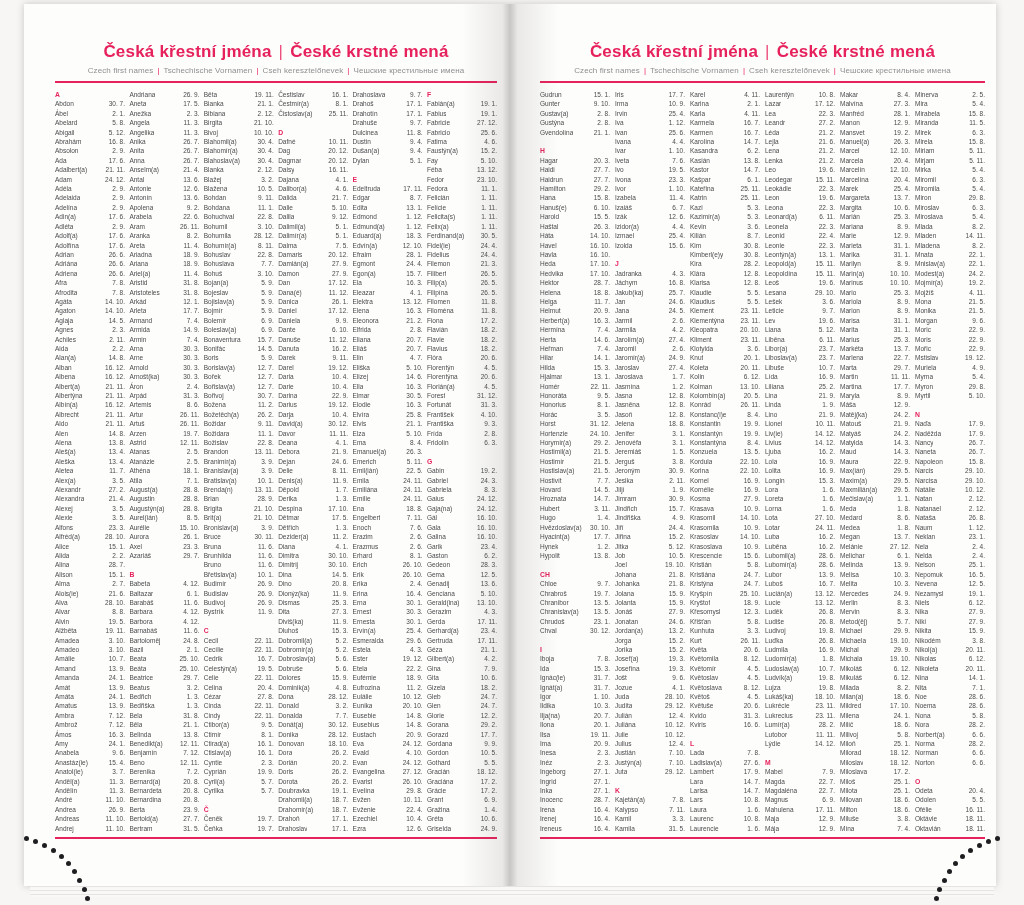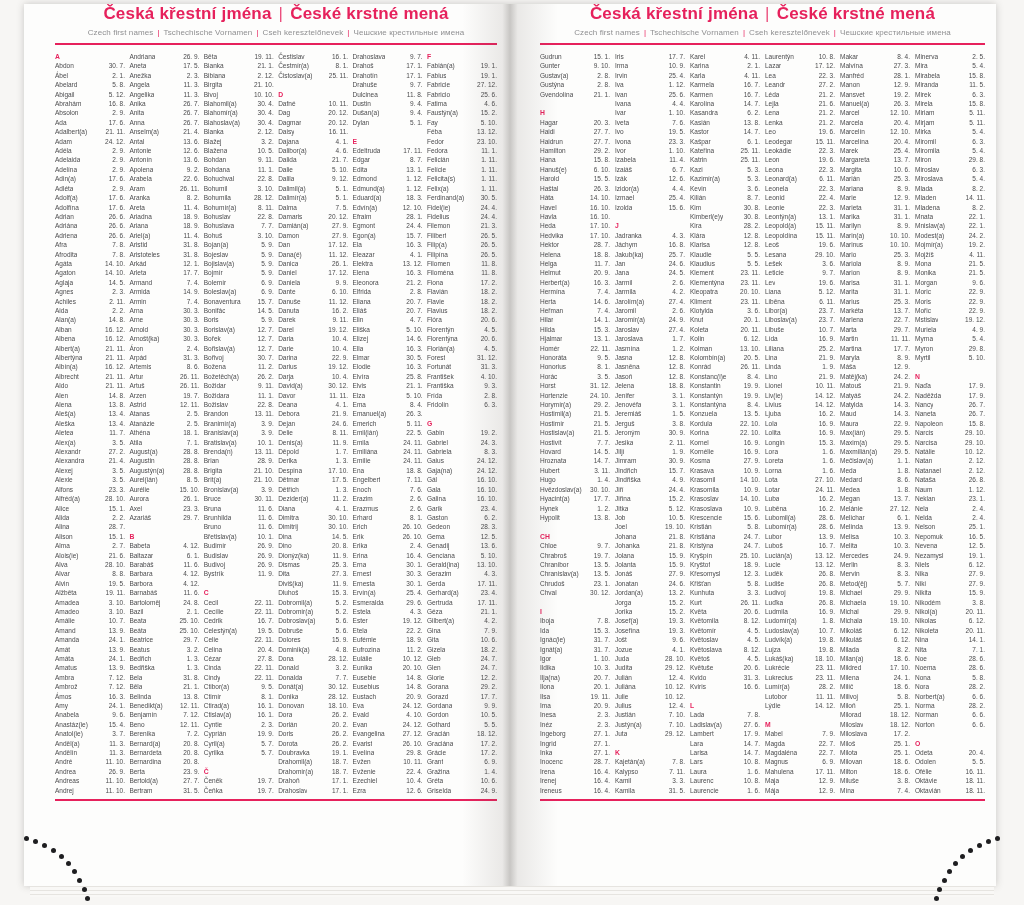--- a/index.html
+++ b/index.html
@@ -11,21 +11,21 @@
   *{margin:0;padding:0;box-sizing:border-box;}
   html,body{width:1024px;height:905px;overflow:hidden;}
   body{background:#f7f6f4;font-family:"Liberation Sans",sans-serif;position:relative;}
   .book{position:absolute;left:24px;top:4px;width:972px;height:882px;background:#fdfdfc;
         box-shadow:0 0 7px rgba(60,55,50,.25);}
   .pages{display:flex;height:100%;}
   .page{width:50%;position:relative;background:#fdfdfc;}
   .page.left{padding:0 13px 0 31px;}
   .page.right{padding:0 11px 0 30px;}
   .page-header{text-align:center;}
-  .title{font-size:17px;font-weight:bold;color:var(--accent);letter-spacing:.2px;}
+  .title{padding-top:38px;font-size:17px;font-weight:bold;color:var(--accent);letter-spacing:.2px;}
   .title .tsep{font-weight:400;opacity:.8;padding:0 7px;}
   .subtitle{margin-top:4px;font-size:8px;color:var(--muted);letter-spacing:.1px;}
   .subtitle .sep{color:var(--accent);padding:0 4px;}
   .rule{height:2px;background:var(--accent);margin-top:6px;}
   .rule.bottom{margin-top:2px;height:1.5px;}
   .cols{display:flex;justify-content:space-between;margin-top:7px;height:745px;overflow:hidden;}
   .col{flex:0 0 70px;width:70px;overflow:hidden;}
   .row{height:9.42px;line-height:9.5px;font-size:6.5px;color:var(--ink);
        display:flex;justify-content:space-between;white-space:nowrap;}
   .row.letter{color:var(--accent);font-weight:bold;font-size:6.8px;display:block;}

